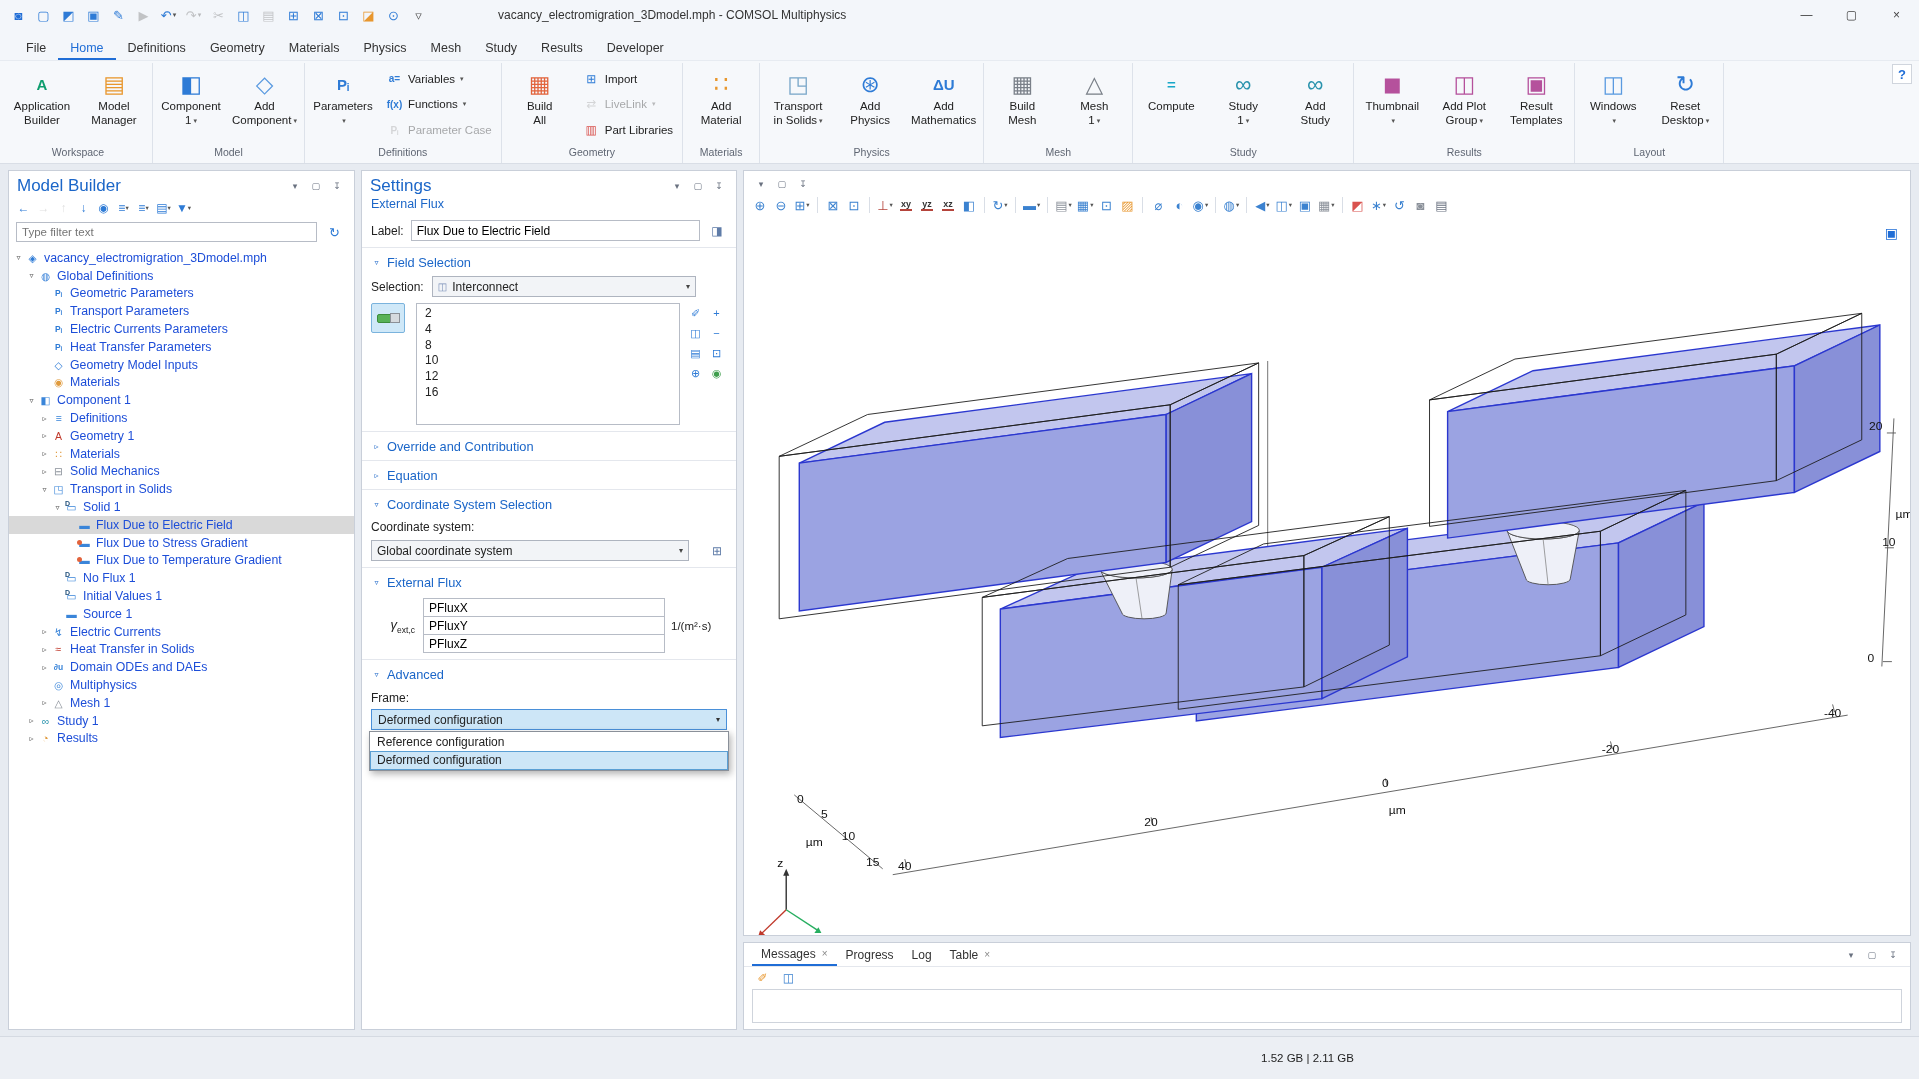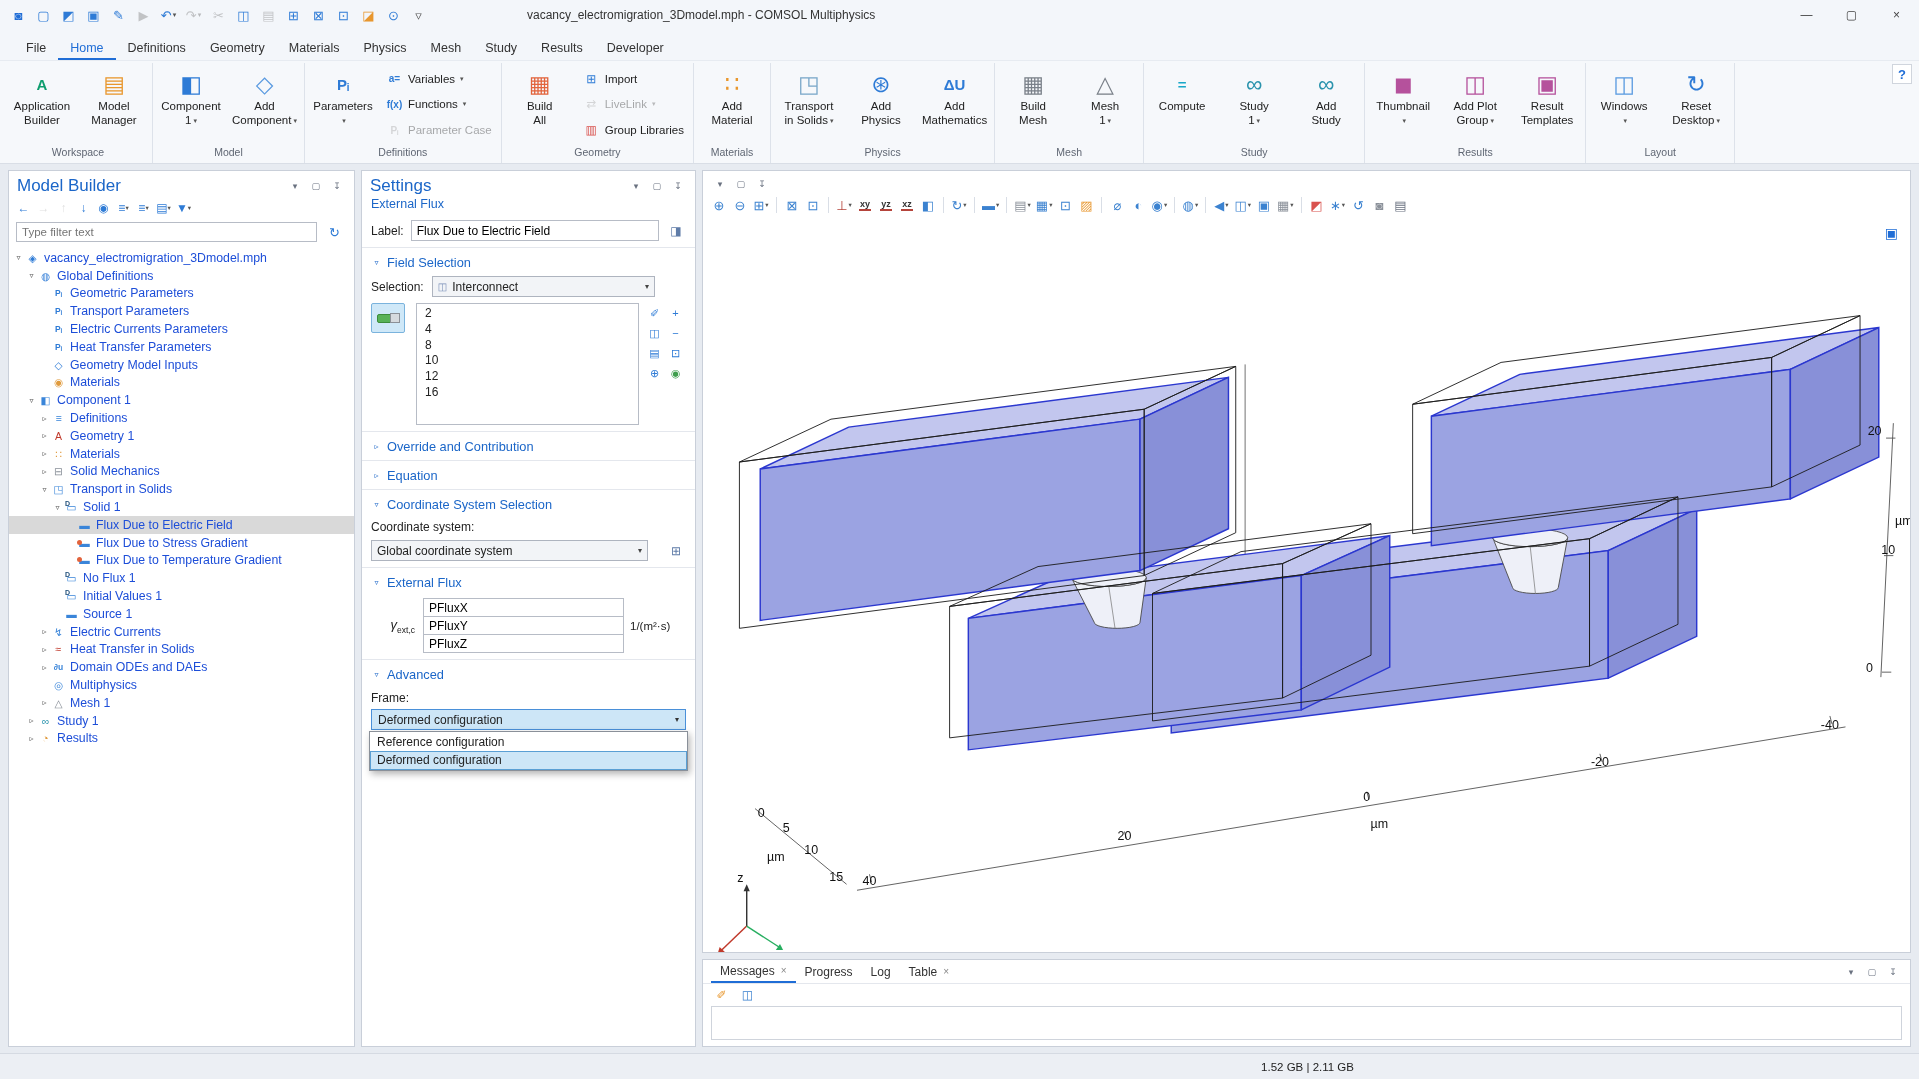--- a/index.html
+++ b/index.html
@@ -2,21 +2,21 @@
 <html><head>
 <meta charset="utf-8">
 <style>
 *{box-sizing:border-box;margin:0;padding:0;user-select:none}
 html,body{width:1919px;height:1079px;overflow:hidden}
 body{font-family:"Liberation Sans",sans-serif;font-size:12px;color:#222;background:#e7ebf1;display:flex;flex-direction:column}
 .titlebar{height:30px;display:flex;align-items:center;background:#f3f6fa;padding:0 0 0 6px;flex:none;position:relative}
 .tbtn{min-width:23px;height:22px;display:inline-flex;align-items:center;justify-content:center;font-size:13px;border-radius:3px;margin:0 1px;cursor:default}
 .tbtn .caret{font-size:7px;color:#555;margin-left:1px}
 .dis{opacity:.38;filter:grayscale(1)}
-.tb-title{margin-left:96px;font-size:12px;color:#333;white-space:nowrap}
+.tb-title{margin-left:67px;font-size:12px;color:#333;white-space:nowrap}
 .tb-win{margin-left:auto;display:flex;height:30px}
 .winbtn{width:45px;height:30px;display:flex;align-items:center;justify-content:center;color:#444;font-size:12px}
 .menubar{height:30px;display:flex;align-items:flex-end;background:#f3f6fa;padding:0 14px;flex:none}
 .tab{padding:6px 12px 5px;font-size:12.5px;color:#333}
 .tab.active{color:#1f6dd6;border-bottom:2px solid #1f6dd6;padding-bottom:3px}
 .ribbon{height:104px;background:#f6f8fb;border-bottom:1px solid #d9dee6;border-top:1px solid #e7ebf1;display:flex;padding:2px 4px 0;flex:none;position:relative;overflow:hidden}
 .help-btn{position:absolute;top:3px;right:7px;width:20px;height:20px;border:1px solid #d0d5dd;background:#fff;display:flex;align-items:center;justify-content:center;color:#1f6dd6;font-weight:bold;font-size:13px}
 .rgroup{display:flex;flex-direction:column;border-right:1px solid #dde2ea;padding:0 2px}
 .rbody{flex:1;display:flex;align-items:stretch}
 .rlabel{height:17px;font-size:10.5px;color:#5f6673;text-align:center;white-space:nowrap;padding:0 6px}
@@ -25,21 +25,21 @@
 .rlarge .ric.rtxt{font-size:15px;font-weight:bold}
 .rlarge .l{line-height:13.5px;display:flex;align-items:center;gap:2px;white-space:nowrap}
 .rsmall-col{display:flex;flex-direction:column;justify-content:space-around;padding:3px 2px}
 .rsmall{display:flex;align-items:center;gap:5px;font-size:11.5px;height:20px;padding:0 5px;white-space:nowrap}
 .rsmall .ric{font-size:12px;min-width:17px;text-align:center}
 .rsmall .ric.rtxt{font-size:10px;font-weight:bold}
 .rsmall .caret,.rlarge .caret{font-size:7px;color:#555}
 .main{flex:1;display:flex;gap:6px;background:#e7ebf1;padding:6px 8px;overflow:hidden}
 .panel{background:#fff;border:1px solid #c9cfd9;display:flex;flex-direction:column;overflow:hidden}
 .mb{width:347px;flex:none}
-.st{width:335px;flex:none}
+.st{width:376px;flex:none}
 .rcol{flex:1;display:flex;flex-direction:column;gap:6px;overflow:hidden}
 .gfx{flex:1}
 .msg{height:88px;flex:none}
 .phead{display:flex;align-items:center;padding:5px 8px 0}
 .ptitle{color:#1b66c8;font-size:17px;flex:1;white-space:nowrap}
 .ptrio{display:flex;gap:3px;align-items:center}
 .ptrio .tbtn{min-width:16px;height:16px;font-size:9px}
 .mb-toolbar{display:flex;align-items:center;gap:3px;padding:3px 6px 2px}
 .mbtn{height:18px;min-width:17px;display:inline-flex;align-items:center;justify-content:center;font-size:12px}
 .mbtn .caret{font-size:6.5px;color:#555}
@@ -97,21 +97,21 @@
 .gfx-body svg{position:absolute;inset:0;width:100%;height:100%}
 .gfx-corner{position:absolute;top:8px;right:12px;font-size:14px;color:#1f6dd6}
 .mtabs{display:flex;align-items:center;padding:0 8px;border-bottom:1px solid #e4e7ed;height:24px;gap:2px;flex:none}
 .mtab{display:flex;align-items:center;gap:6px;padding:0 9px;font-size:12px;color:#333;height:100%}
 .mtab.active{border-bottom:2px solid #1f6dd6}
 .mtab .close{color:#888;font-size:10px}
 .mtabs .ptrio{margin-left:auto}
 .msg-toolbar{display:flex;gap:5px;padding:2px 8px;align-items:center;flex:none}
 .msg-toolbar .tbtn{min-width:19px;height:18px;font-size:12px}
 .msg-content{flex:1;border:1px solid #cfd4dc;margin:0 8px 6px;background:#fff}
-.statusbar{height:26px;background:#eceff4;border-top:1px solid #d5dae2;display:flex;align-items:center;justify-content:flex-end;padding-right:565px;font-size:11.5px;color:#222;flex:none}
+.statusbar{height:43px;background:#eceff4;border-top:1px solid #d5dae2;display:flex;align-items:center;justify-content:flex-end;padding-right:565px;font-size:11.5px;color:#222;flex:none}
 .face-top{fill:#c2c6ee;stroke:#2b37cf;stroke-width:1.4}
 .face-front{fill:#9ba3e2;stroke:#2b37cf;stroke-width:1.4}
 .face-side{fill:#8890d8;stroke:#2b37cf;stroke-width:1.4}
 .wire{fill:none;stroke:#1c1c1c;stroke-width:0.9}
 .axline{stroke:#555;stroke-width:0.9;fill:none}
 .axtext{font-family:"Liberation Sans",sans-serif;font-size:12px;fill:#111}
 .via{fill:#eef0f8;stroke:#4a4a4a;stroke-width:0.9}
 </style>
 </head>
 <body>
@@ -296,21 +296,21 @@
               <span class="ic ric" style="color: rgb(46, 123, 214);">⊞</span>
               <span>Import</span>
             </div>
             <div class="rsmall dis">
               <span class="ic ric" style="color: rgb(154, 160, 168);">⇄</span>
               <span>LiveLink</span>
               <span class="caret">▾</span>
             </div>
             <div class="rsmall">
               <span class="ic ric" style="color: rgb(217, 83, 79);">▥</span>
-              <span>Group Libraries</span>
+              <span>Part Libraries</span>
             </div>
           </div>
         </div>
         <div class="rlabel">Geometry</div>
       </div>
       <div class="rgroup">
         <div class="rbody">
           <div class="rlarge">
             <span class="ic ric" style="color: rgb(232, 151, 46);">∷</span>
             <div class="l">

